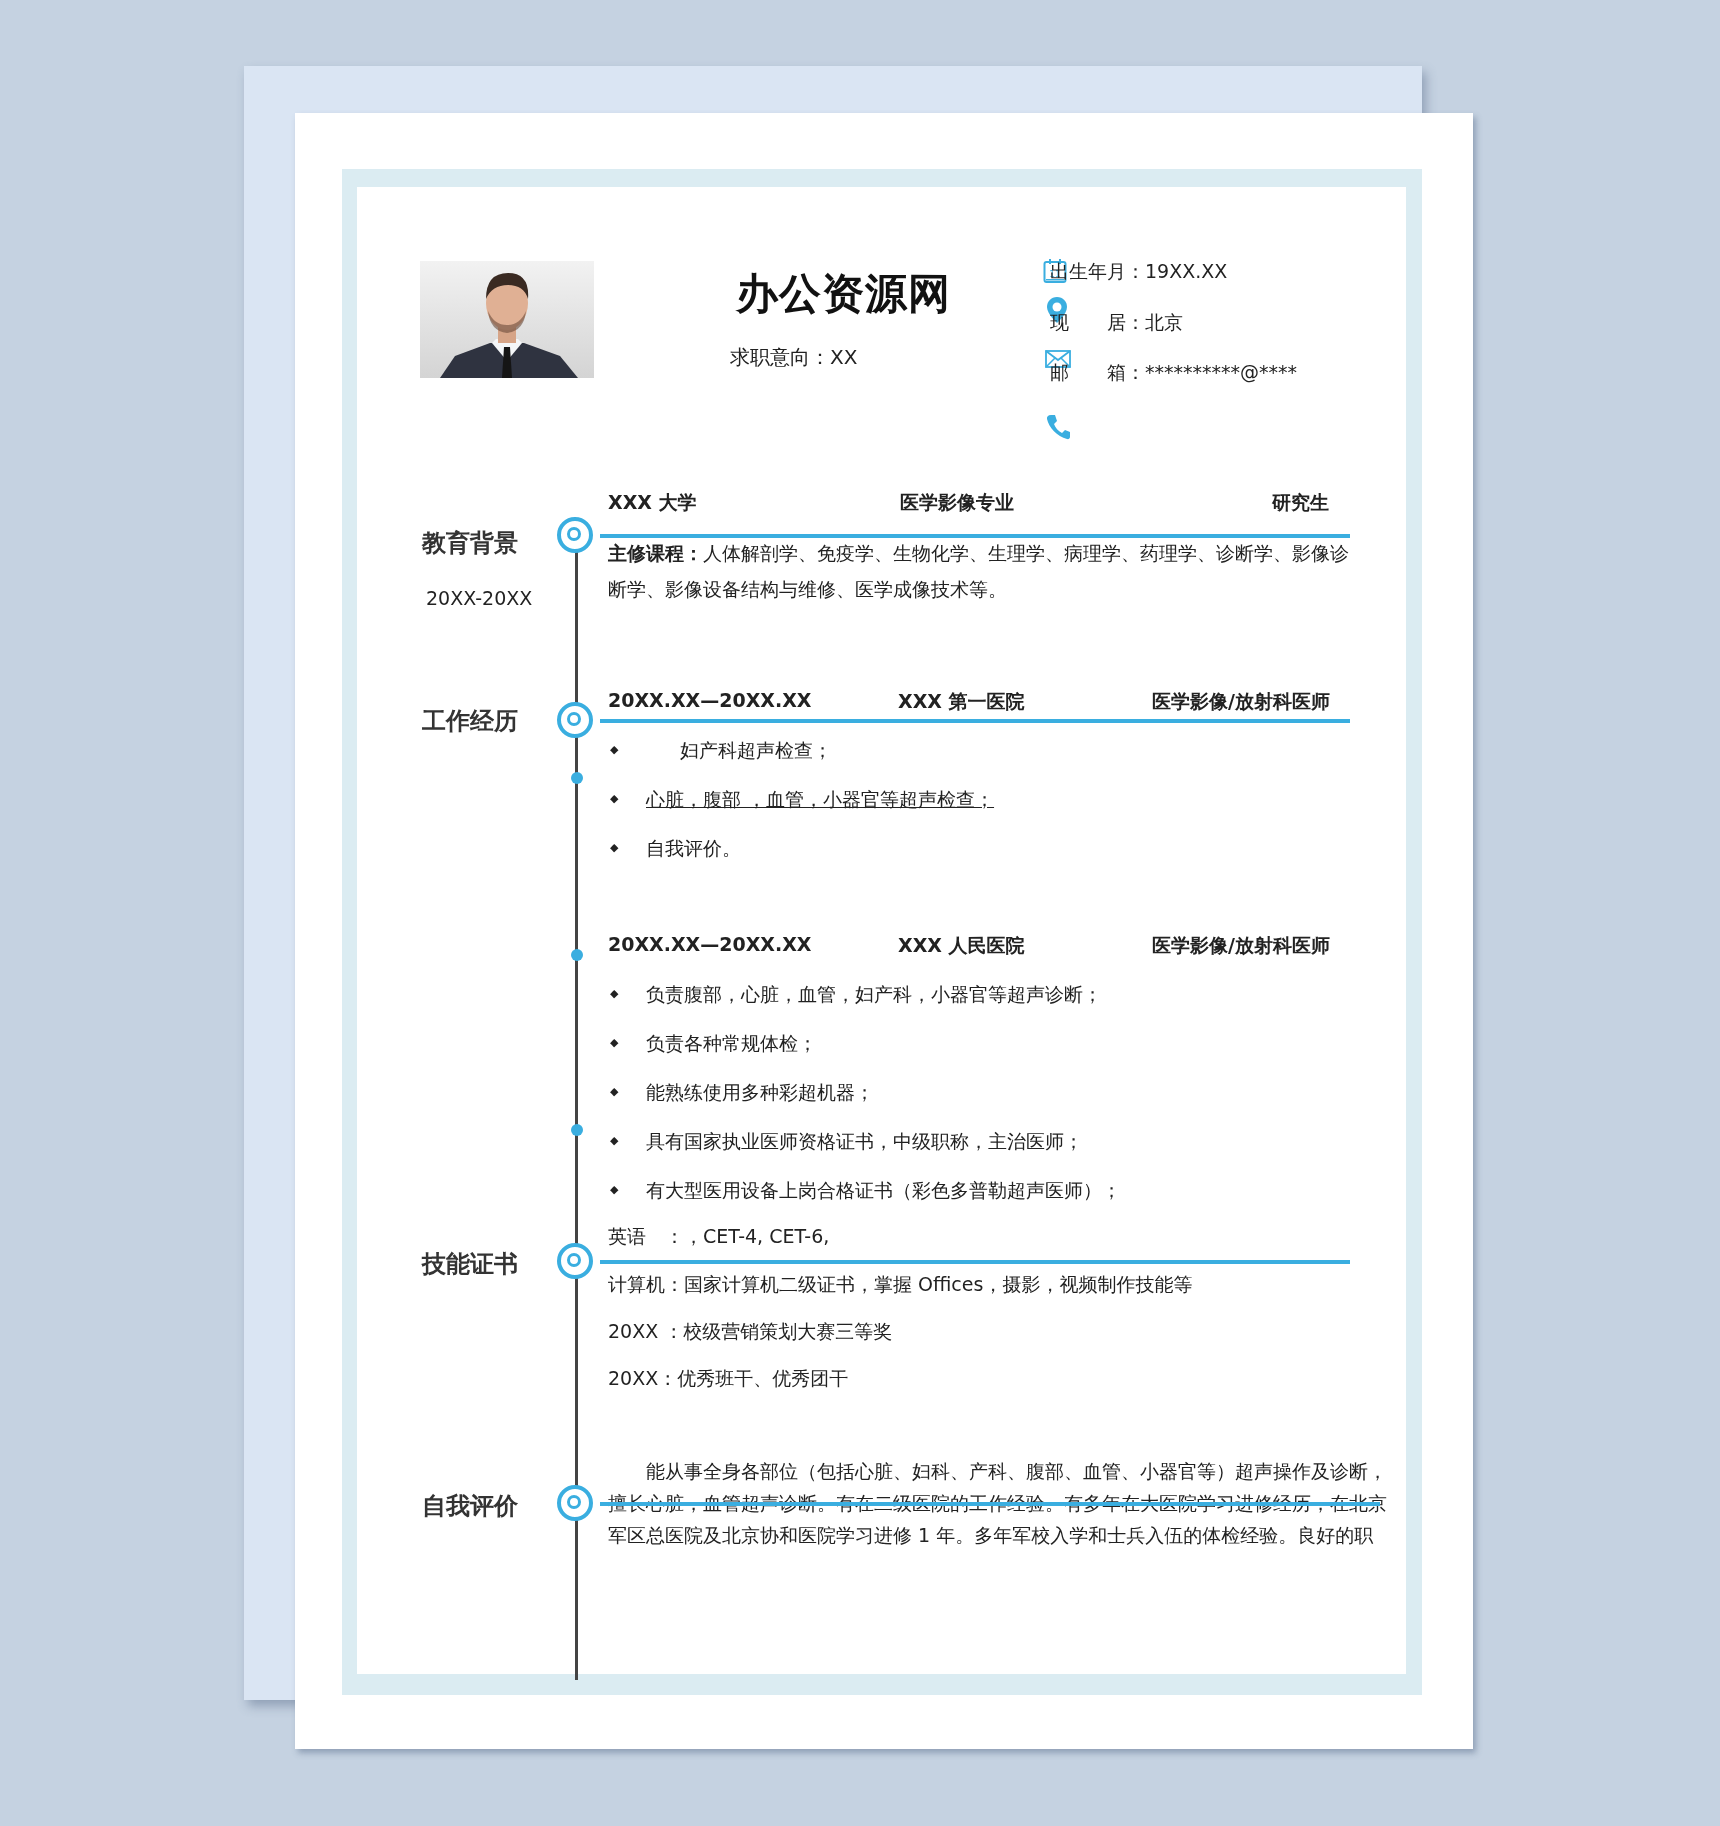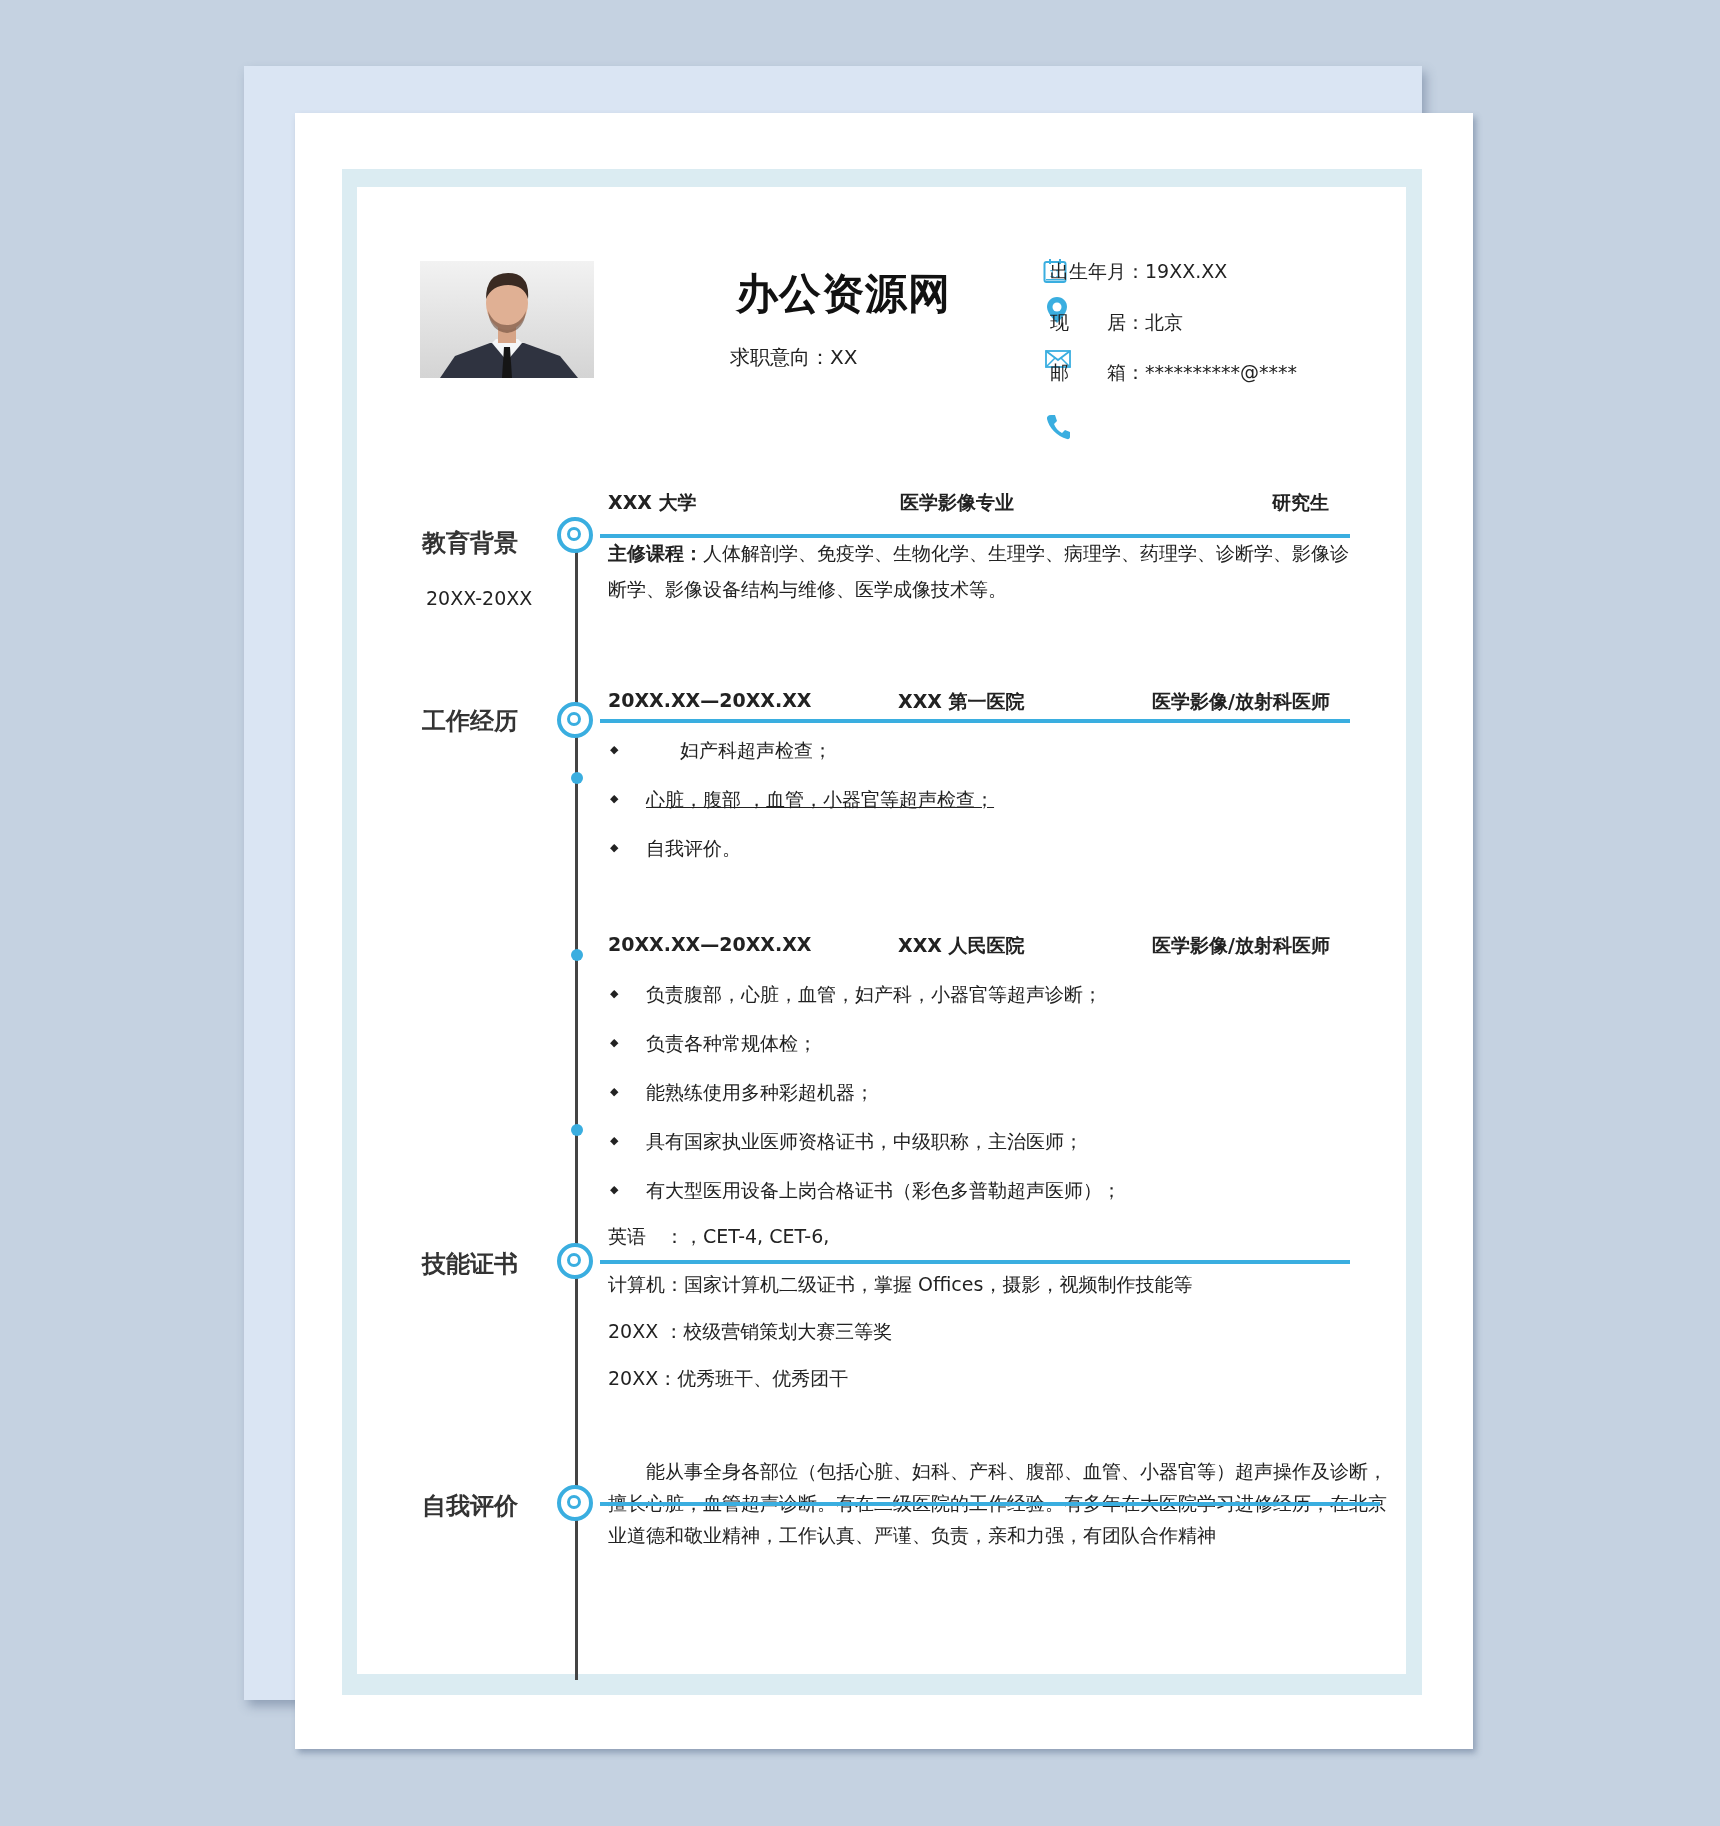--- a/index.html
+++ b/index.html
@@ -158,15 +158,15 @@
 <div class="abs hline" style="left:600px; top:1260px; width:750px;"></div>
 <div class="abs txt" style="left:608px; top:1272px;">计算机：国家计算机二级证书，掌握 Offices，摄影，视频制作技能等</div>
 <div class="abs txt" style="left:608px; top:1319px;">20XX ：校级营销策划大赛三等奖</div>
 <div class="abs txt" style="left:608px; top:1366px;">20XX：优秀班干、优秀团干</div>
 
 <div class="abs label" style="left:422px; top:1490px;">自我评价</div>
 <div class="abs ring" style="left:557px; top:1485px;"></div>
 <div class="abs para" style="left:608px; top:1455px; white-space:nowrap;">
   <div style="padding-left:38px;">能从事全身各部位（包括心脏、妇科、产科、腹部、血管、小器官等）超声操作及诊断，</div>
   <div>擅长心脏，血管超声诊断。有在二级医院的工作经验。有多年在大医院学习进修经历，在北京</div>
-  <div>业道德和敬业精神，工作认真、严谨、负责，亲和力强，有团队合作精神</div>
+  <div>军区总医院及北京协和医院学习进修 1 年。多年军校入学和士兵入伍的体检经验。良好的职</div>
 </div>
 <div class="abs hline" style="left:600px; top:1502px; width:780px;"></div>
 
 </body></html>

